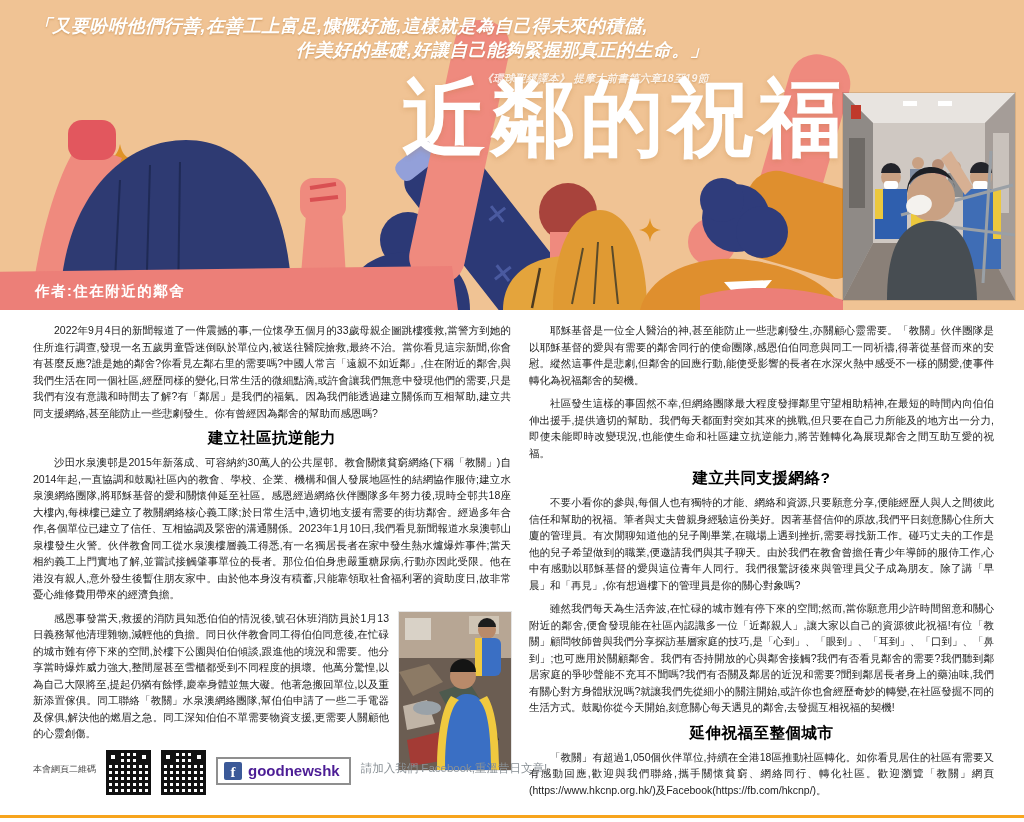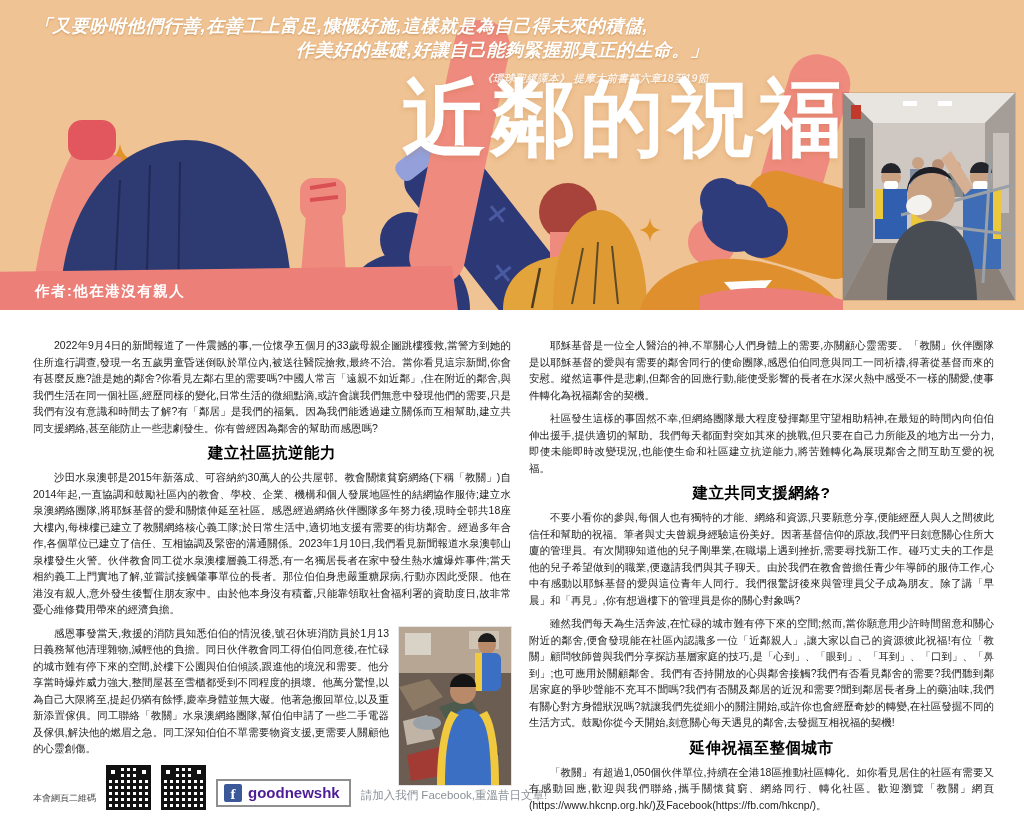--- a/index.html
+++ b/index.html
@@ -17,28 +17,28 @@
   .brand .b-s{font-size:25px;vertical-align:18px;}
   .brand .b-l{font-size:52px;font-style:italic;letter-spacing:-2px;}
   .brand .b-l2{font-size:44px;font-style:italic;vertical-align:-14px;}
   .title{position:absolute;left:402px;top:76px;z-index:3;margin:0;font-size:84px;line-height:1;
          font-weight:700;color:#fff;letter-spacing:5px;text-shadow:0 2px 5px rgba(176,116,46,.25);}
   .author{position:absolute;left:35px;top:282px;z-index:3;color:#fff;font-weight:bold;
           font-size:14.5px;letter-spacing:1.5px;}
   .photo-corridor{position:absolute;left:843px;top:93px;width:172px;height:207px;z-index:2;
                   outline:1px solid rgba(0,0,0,.1);}
   
-  .main{display:flex;gap:18px;padding:27px 30px 0 33px;}
+  .main{display:flex;gap:18px;padding:12px 30px 0 33px;}
   .col-left{width:478px;flex:none;}
   .col-right{flex:1;min-width:0;}
   .main p{font-size:10.5px;line-height:16.5px;margin:0 0 7px;text-indent:2em;text-align:justify;color:#232323;}
   .main h2{font-size:15.5px;margin:5px 0 5px;color:#000;letter-spacing:.5px;text-align:center;}
   .photo-cleanup{float:right;width:112px;height:158px;margin:2px 0 6px 10px;outline:1px solid rgba(0,0,0,.1);}
   
-  .social-strip{display:flex;align-items:flex-end;gap:10px;margin-top:8px;clear:left;}
+  .social-strip{display:flex;align-items:center;gap:10px;margin-top:8px;clear:left;}
   .qr-label{font-size:9px;color:#4a4a4a;margin-bottom:5px;white-space:nowrap;}
   .qr{width:45px;height:45px;background:
         repeating-linear-gradient(90deg,#111 0 3px,transparent 3px 6px),
         repeating-linear-gradient(0deg,#111 0 3px,#fff 3px 6px);
       position:relative;flex:none;}
   .qr::before,.qr::after{content:"";position:absolute;top:2px;width:10px;height:10px;
       background:#fff;border:3px solid #111;box-sizing:border-box;}
   .qr::before{left:2px;} .qr::after{right:2px;}
   .fb-badge{display:flex;align-items:center;gap:6px;border:2px solid #8f8f8f;background:#fff;
             padding:3px 9px 3px 6px;margin-bottom:3px;}
@@ -123,21 +123,21 @@
     </svg>
 
     <div class="quote">
       <div class="q1">「又要吩咐他們行善,在善工上富足,慷慨好施,這樣就是為自己得未來的積儲,</div>
       <div class="q2">作美好的基礎,好讓自己能夠緊握那真正的生命。」</div>
       <div class="q-src">《環球聖經譯本》 提摩太前書第六章18至19節</div>
     </div>
 
 
     <h1 class="title">近鄰的祝福</h1>
-    <div class="author">作者:他在港沒有親人</div>
+    <div class="author">作者:住在附近的鄰舍</div>
 
     <div class="photo-corridor">
       <svg width="172" height="207" viewBox="0 0 172 207">
         <rect width="172" height="207" fill="#B9B2AE"></rect>
         <polygon points="0,0 172,0 142,30 30,30" fill="#E8E4E0"></polygon>
         <rect x="60" y="8" width="14" height="5" fill="#fff"></rect>
           <rect x="95" y="8" width="14" height="5" fill="#fff"></rect>
         <polygon points="0,0 30,30 30,150 0,207" fill="#8F8A86"></polygon>
         <rect x="6" y="45" width="16" height="70" fill="#6E6A66"></rect>
         <rect x="8" y="12" width="10" height="14" fill="#C0392B"></rect>
@@ -221,21 +221,21 @@
         <div class="qr"></div>
         <div class="fb-badge">
           <span class="fb-f">f</span>
           <span class="fb-handle">goodnewshk</span>
         </div>
         <span class="fb-cta">請加入我們 Facebook,重溫昔日文章!</span>
       </div>
     </div>
 
     <div class="col-right">
-      <p>耶穌基督是一位全人醫治的神,不單關心人們身體上的需要,亦關顧心靈需要。「教關」伙伴團隊是以耶穌基督的愛與有需要的鄰舍同行的使命團隊,感恩伯伯同意與同工一同祈禱,得著從基督而來的安慰。縱然這事件是悲劇,但鄰舍的回應行動,能使受影響的長者在水深火熱中感受不一樣的關愛,使事件轉化為祝福鄰舍的契機。</p>
+      <p>耶穌基督是一位全人醫治的神,甚至能防止一些悲劇發生,亦關顧心靈需要。「教關」伙伴團隊是以耶穌基督的愛與有需要的鄰舍同行的使命團隊,感恩伯伯同意與同工一同祈禱,得著從基督而來的安慰。縱然這事件是悲劇,但鄰舍的回應行動,能使受影響的長者在水深火熱中感受不一樣的關愛,使事件轉化為祝福鄰舍的契機。</p>
       <p>社區發生這樣的事固然不幸,但網絡團隊最大程度發揮鄰里守望相助精神,在最短的時間內向伯伯伸出援手,提供適切的幫助。我們每天都面對突如其來的挑戰,但只要在自己力所能及的地方出一分力,即使未能即時改變現況,也能使生命和社區建立抗逆能力,將苦難轉化為展現鄰舍之間互助互愛的祝福。</p>
       <h2>建立共同支援網絡?</h2>
       <p>不要小看你的參與,每個人也有獨特的才能、網絡和資源,只要願意分享,便能經歷人與人之間彼此信任和幫助的祝福。筆者與丈夫曾親身經驗這份美好。因著基督信仰的原故,我們平日刻意關心住所大廈的管理員。有次閒聊知道他的兒子剛畢業,在職場上遇到挫折,需要尋找新工作。碰巧丈夫的工作是他的兒子希望做到的職業,便邀請我們與其子聊天。由於我們在教會曾擔任青少年導師的服侍工作,心中有感動以耶穌基督的愛與這位青年人同行。我們很驚訝後來與管理員父子成為朋友。除了講「早晨」和「再見」,你有想過樓下的管理員是你的關心對象嗎?</p>
       <p>雖然我們每天為生活奔波,在忙碌的城市難有停下來的空間;然而,當你願意用少許時間留意和關心附近的鄰舍,便會發現能在社區內認識多一位「近鄰親人」,讓大家以自己的資源彼此祝福!有位「教關」顧問牧師曾與我們分享探訪基層家庭的技巧,是「心到」、「眼到」、「耳到」、「口到」、「鼻到」;也可應用於關顧鄰舍。我們有否持開放的心與鄰舍接觸?我們有否看見鄰舍的需要?我們聽到鄰居家庭的爭吵聲能不充耳不聞嗎?我們有否關及鄰居的近況和需要?聞到鄰居長者身上的藥油味,我們有關心對方身體狀況嗎?就讓我們先從細小的關注開始,或許你也會經歷奇妙的轉變,在社區發掘不同的生活方式。鼓勵你從今天開始,刻意關心每天遇見的鄰舍,去發掘互相祝福的契機!</p>
       <h2>延伸祝福至整個城市</h2>
       <p>「教關」有超過1,050個伙伴單位,持續在全港18區推動社區轉化。如你看見居住的社區有需要又有感動回應,歡迎與我們聯絡,攜手關懷貧窮、網絡同行、轉化社區。歡迎瀏覽「教關」網頁(https://www.hkcnp.org.hk/)及Facebook(https://fb.com/hkcnp/)。</p>
     </div>
   </main>
 
   <footer class="footer">

